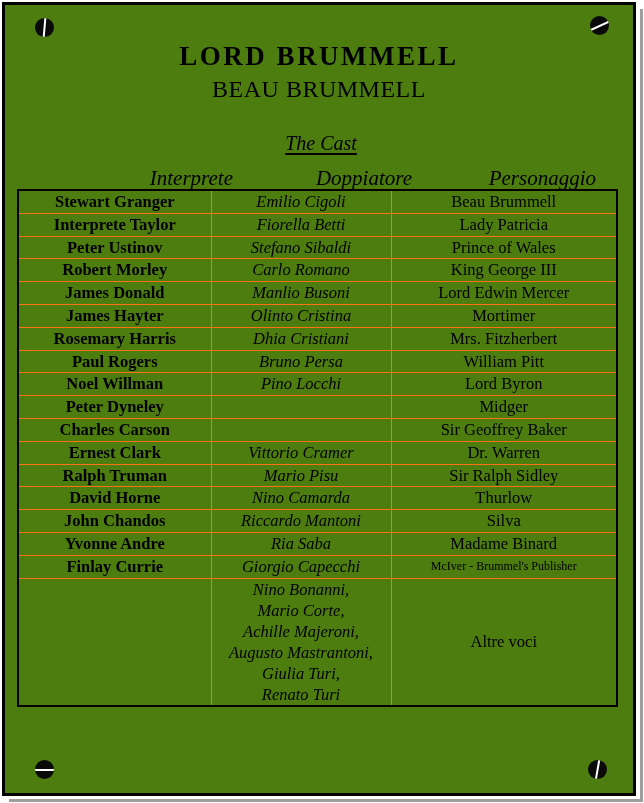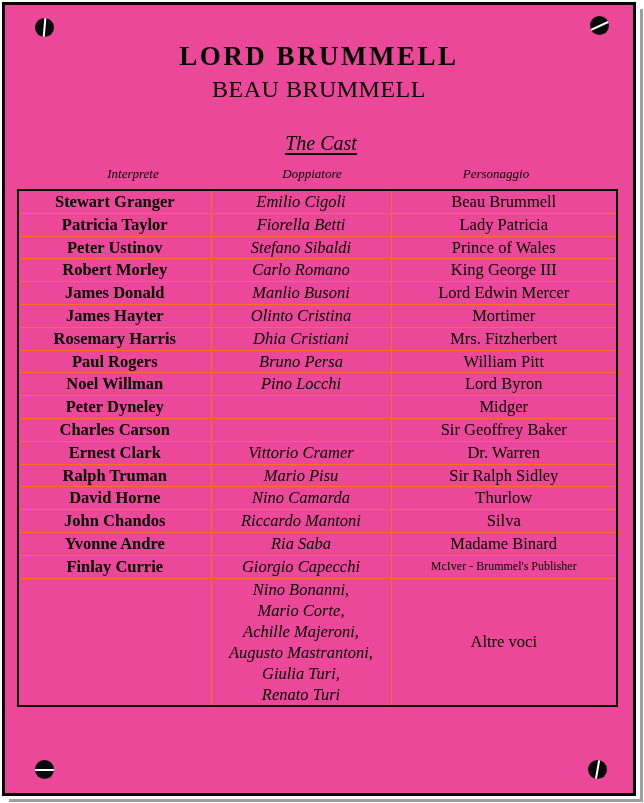--- a/index.html
+++ b/index.html
@@ -14,21 +14,21 @@
   }
   .stage { position: relative; width: 644px; height: 803px; background: #ffffff; }
 
   
   .page {
     position: absolute;
     left: 2px; top: 2px;
     width: 634px; height: 794px;
     box-sizing: border-box;
     border: 3px solid #000000;
-    background: #ec4899;
+    background: #4d7c0f;
   }
   .shadow-right {
     position: absolute;
     left: 640px; top: 9px;
     width: 3px; height: 793px;
     background: #9e9e9e;
   }
   .shadow-bottom {
     position: absolute;
     left: 9px; top: 799px;
@@ -80,22 +80,22 @@
     text-align: center;
     font-size: 20px;
     font-style: italic;
     text-decoration: underline;
     text-underline-offset: 3px;
   }
   .col-header {
     position: absolute;
     top: 161px;
     width: 200px;
-    text-align: center;
-    font-size: 13px;
+    text-align: right;
+    font-size: 21px;
     font-style: italic;
   }
   .col-header.h-interprete  { left: 28px; }
   .col-header.h-doppiatore  { left: 207px; }
   .col-header.h-personaggio { left: 391px; }
 
   table.cast {
     position: absolute;
     left: 12px; top: 184px;
     width: 599px;
@@ -145,21 +145,21 @@
         <col style="width:180px">
         <col style="width:226px">
       </colgroup>
       <tbody id="cast-body">
           <tr>
             <td class="col-interprete">Stewart Granger</td>
             <td class="col-doppiatore">Emilio Cigoli</td>
             <td class="col-personaggio">Beau Brummell</td>
           </tr>
           <tr>
-            <td class="col-interprete">Patricia Taylor</td>
+            <td class="col-interprete">Interprete Taylor</td>
             <td class="col-doppiatore">Fiorella Betti</td>
             <td class="col-personaggio">Lady Patricia</td>
           </tr>
           <tr>
             <td class="col-interprete">Peter Ustinov</td>
             <td class="col-doppiatore">Stefano Sibaldi</td>
             <td class="col-personaggio">Prince of Wales</td>
           </tr>
           <tr>
             <td class="col-interprete">Robert Morley</td>

